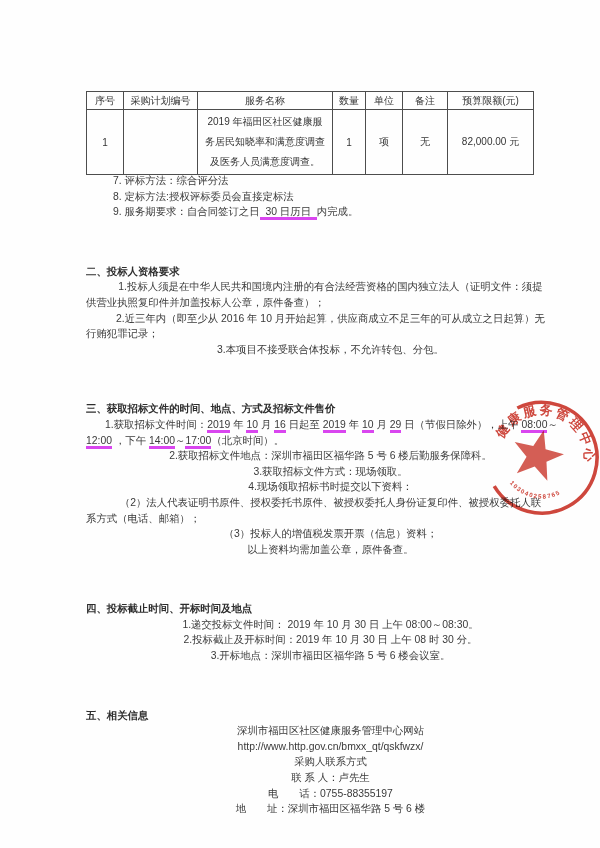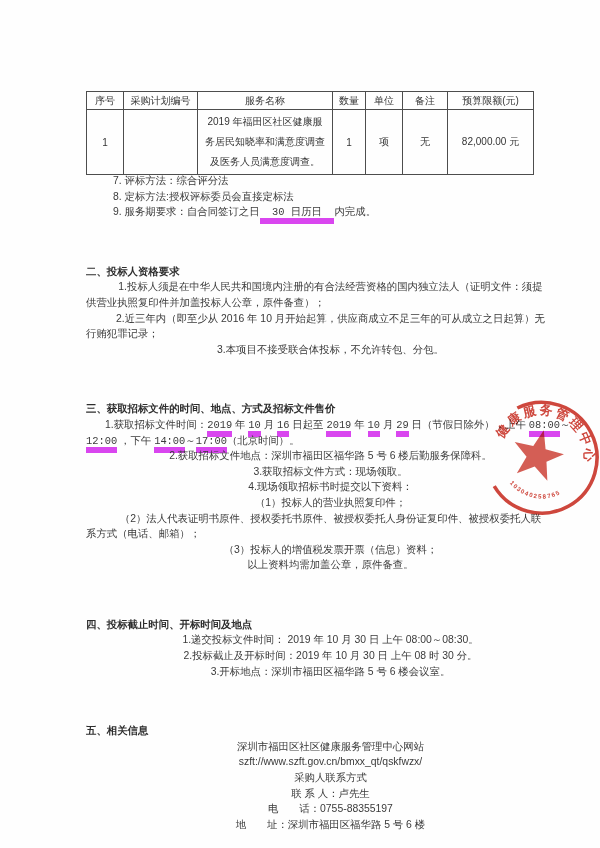--- a/index.html
+++ b/index.html
@@ -23,21 +23,21 @@
   .service-cell { line-height:20px; padding:2px 5px !important; }
   
   .body-lines {
     position:absolute; left:86px; top:173px; width:470px;
     font-size:10.4px; line-height:15.6px; white-space:nowrap;
   }
   .line { height:15.6px; }
   .line.l1 { padding-left:19px;text-align:center; }
   .line.l2 { padding-left:27px; }
   .line.bold { font-weight:bold; color:#2d2d2d;margin-top:44px; }
-  .u { border-bottom:6px solid #d946ef;font-family:Liberation Mono, monospace; }
+  .u { border-bottom:3px solid #d946ef; }
   
   .seal {
     position:absolute; left:478px; top:380px; width:124px; height:164px;
     transform:rotate(-6deg); mix-blend-mode:multiply; opacity:0.92;
     pointer-events:none;
   }
   .seal text { font-family:"Liberation Sans", sans-serif; }
   .seal-arc-text { font-size:12.5px; font-weight:bold; letter-spacing:2.5px; }
   .seal-digits { font-size:6px; font-weight:bold; letter-spacing:1.3px; }
 </style>
@@ -89,32 +89,31 @@
       <div class="line l0"><span>供营业执照复印件并加盖投标人公章，原件备查）；</span></div>
       <div class="line l1"><span>2.近三年内（即至少从 2016 年 10 月开始起算，供应商成立不足三年的可从成立之日起算）无</span></div>
       <div class="line l0"><span>行贿犯罪记录；</span></div>
       <div class="line l1"><span>3.本项目不接受联合体投标，不允许转包、分包。</span></div>
       <div class="line l0 bold"><span>三、获取招标文件的时间、地点、方式及招标文件售价</span></div>
       <div class="line l1"><span>1.获取招标文件时间：</span><span class="u">2019</span><span> 年 </span><span class="u">10</span><span> 月 </span><span class="u">16</span><span> 日起至 </span><span class="u">2019</span><span> 年 </span><span class="u">10</span><span> 月 </span><span class="u">29</span><span> 日（节假日除外），上午 </span><span class="u">08:00</span><span>～</span></div>
       <div class="line l0"><span class="u">12:00</span><span> ，下午 </span><span class="u">14:00</span><span>～</span><span class="u">17:00</span><span>（北京时间）。</span></div>
       <div class="line l1"><span>2.获取招标文件地点：深圳市福田区福华路 5 号 6 楼后勤服务保障科。</span></div>
       <div class="line l1"><span>3.获取招标文件方式：现场领取。</span></div>
       <div class="line l1"><span>4.现场领取招标书时提交以下资料：</span></div>
-      <div class="line l1"><span>（1）投标人的营业执照复印件；</span></div>
       <div class="line l1"><span>（2）法人代表证明书原件、授权委托书原件、被授权委托人身份证复印件、被授权委托人联</span></div>
       <div class="line l0"><span>系方式（电话、邮箱）；</span></div>
       <div class="line l1"><span>（3）投标人的增值税发票开票（信息）资料；</span></div>
       <div class="line l1"><span>以上资料均需加盖公章，原件备查。</span></div>
       <div class="line l0 bold"><span>四、投标截止时间、开标时间及地点</span></div>
       <div class="line l1"><span>1.递交投标文件时间： 2019 年 10 月 30 日 上午 08:00～08:30。</span></div>
       <div class="line l1"><span>2.投标截止及开标时间：2019 年 10 月 30 日 上午 08 时 30 分。</span></div>
       <div class="line l1"><span>3.开标地点：深圳市福田区福华路 5 号 6 楼会议室。</span></div>
       <div class="line l0 bold"><span>五、相关信息</span></div>
       <div class="line l1"><span>深圳市福田区社区健康服务管理中心网站</span></div>
-      <div class="line l1"><span>szft://www.szft.gov.cn/bmxx_qt/qskfwzx/</span></div>
+      <div class="line l1"><span>http://www.http.gov.cn/bmxx_qt/qskfwzx/</span></div>
       <div class="line l1"><span>采购人联系方式</span></div>
       <div class="line l1"><span>联 系 人：卢先生</span></div>
       <div class="line l1"><span>电　　话：0755-88355197</span></div>
       <div class="line l1"><span>地　　址：深圳市福田区福华路 5 号 6 楼</span></div>
     </div>
 
   <svg class="seal" viewBox="0 0 120 160">
     <g fill="#cb372c">
       <path d="M 43.5 25.3 A 54 54 0 1 1 13.1 98.8" fill="none" stroke-width="3.5" stroke="#cb372c"></path>
       <path id="sealTopArc" d="M 25.6 55 A 42 42 0 0 1 100.1 93.7" fill="none"></path>

